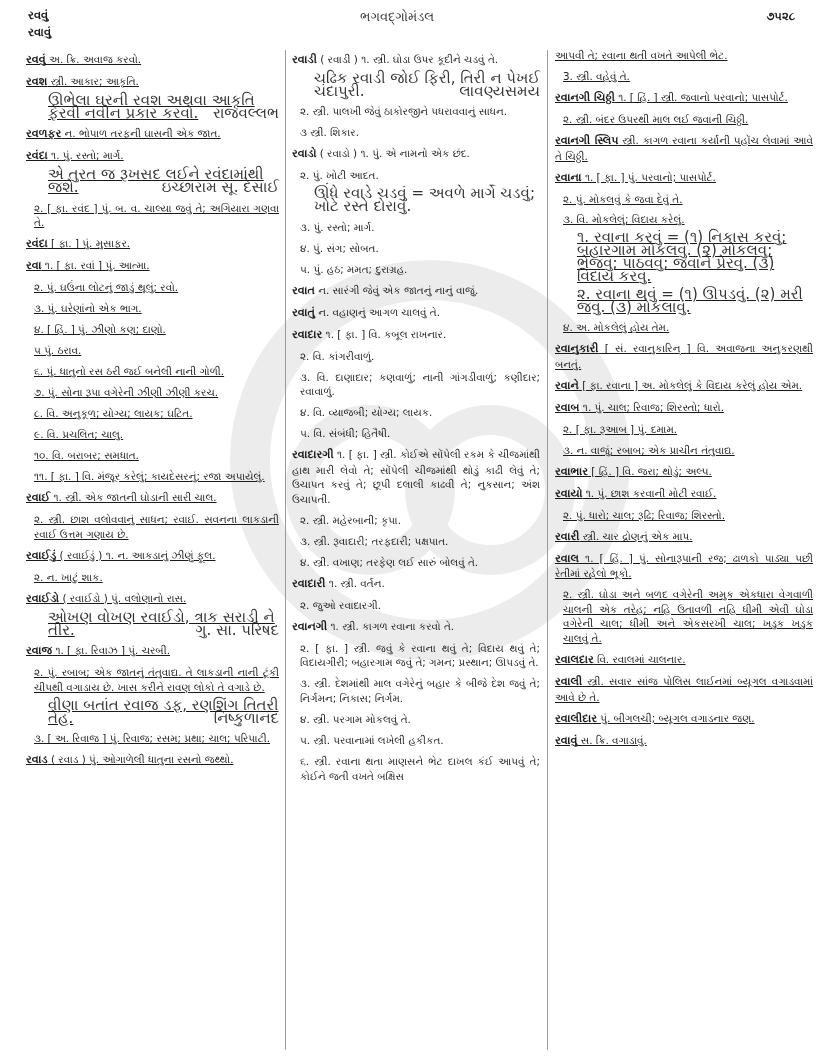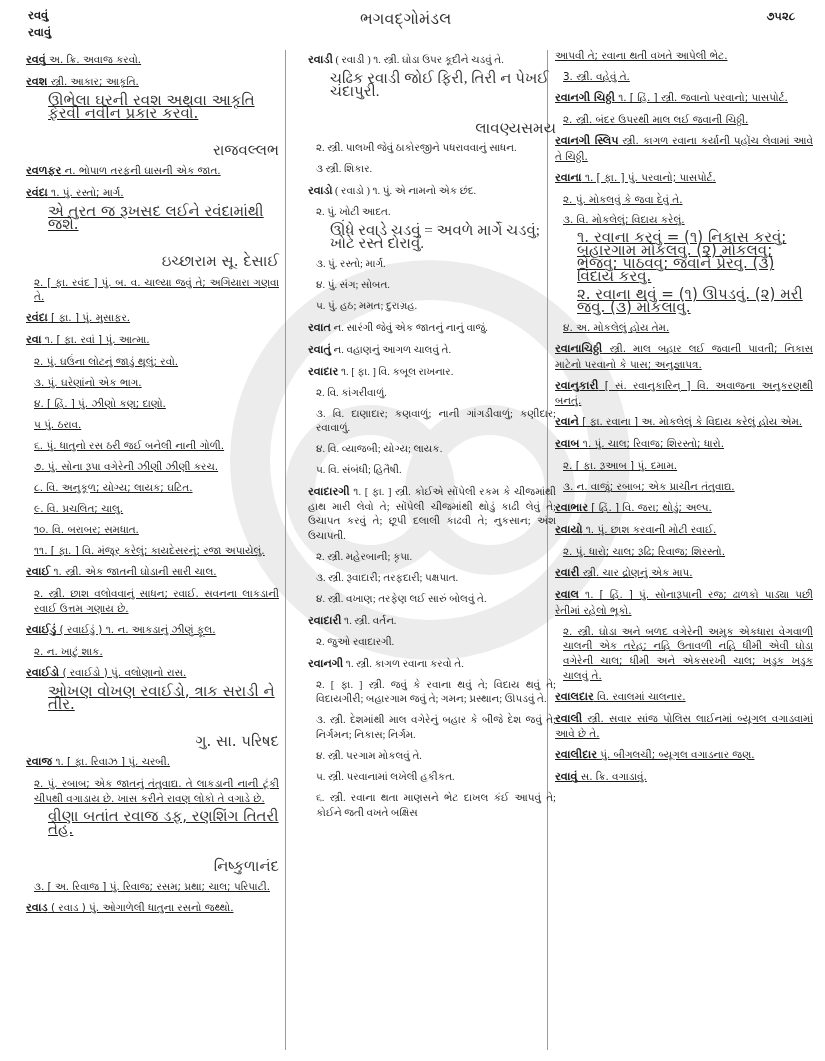--- a/index.html
+++ b/index.html
@@ -7,37 +7,37 @@
     width: 825px; height: 1061px; overflow: hidden; position: relative;
     font-family: "DejaVu Sans", sans-serif; color: #1a1a1a;
   }
   .watermark {
     position: absolute; left: 230px; top: 260px; width: 400px; height: 400px;
     pointer-events: none; opacity: 0.07;
   }
   .header { position: absolute; left: 0; top: 0; width: 825px; height: 48px; }
   .guide-top { position: absolute; left: 28px; top: 8px; font-size: 11.5px; font-weight: bold; }
   .guide-bottom { position: absolute; left: 28px; top: 25px; font-size: 11.5px; font-weight: bold; }
-  .running-title { position: absolute; left: 360px; top: 9px; font-size: 16px; color: #333; }
+  .running-title { position: absolute; left: 360px; top: 9px; font-size: 13px; color: #333; }
   .page-number { position: absolute; right: 30px; top: 9px; font-size: 11.5px; font-weight: bold; }
 
   .col { position: absolute; top: 52px; font-size: 10.4px; line-height: 14.6px; }
   .col1 { left: 26px; width: 253px; text-decoration: underline; }
-  .col2 { left: 308px; width: 248px; font-family: Liberation Serif, serif; }
+  .col2 { left: 292px; width: 248px; }
   .col3 { left: 555px; width: 258px; text-decoration: underline; }
   .divider { position: absolute; top: 50px; width: 1px; height: 1000px; background: #9a9a9a; }
   .divider.d1 { left: 285px; }
   .divider.d2 { left: 547px; }
 
   .entry { margin: 0 0 6.4px 0; text-align: justify; }
   .entry .hw { font-weight: bold; font-size: 11.2px; }
   .entry .def { }
   .sense { margin: 0 0 6.4px 8px; text-align: justify; }
   .quote { margin: -2px 0 6.4px 22px; font-size: 15px; color: #333; line-height: 13px; }
-  .quote .src { float: right; margin-top: 37px; }
+  .quote .src { float: right; }
   .cont { margin: -4px 0 6.4px 0; }
 </style>
 </head>
 <body>
 
 <svg class="watermark" viewBox="0 0 400 400">
   <circle cx="200" cy="200" r="180" fill="none" stroke="#000" stroke-width="40"></circle>
   <circle cx="140" cy="230" r="70" fill="none" stroke="#000" stroke-width="30"></circle>
   <circle cx="260" cy="230" r="70" fill="none" stroke="#000" stroke-width="30"></circle>
 </svg>
@@ -120,21 +120,20 @@
     <div class="sense">3. સ્ત્રી. વહેવું તે.</div>
     <div class="entry"><span class="hw">રવાનગી ચિઠ્ઠી</span><span class="def"> ૧. [ હિં. ] સ્ત્રી. જવાનો પરવાનો; પાસપોર્ટ.</span></div>
     <div class="sense">૨. સ્ત્રી. બંદર ઉપરથી માલ લઈ જવાની ચિઠ્ઠી.</div>
     <div class="entry"><span class="hw">રવાનગી સ્લિપ</span><span class="def"> સ્ત્રી. કાગળ રવાના કર્યાની પહોંચ લેવામાં આવે તે ચિઠ્ઠી.</span></div>
     <div class="entry"><span class="hw">રવાના</span><span class="def"> ૧. [ ફા. ] પું. પરવાનો; પાસપોર્ટ.</span></div>
     <div class="sense">૨. પું. મોકલવું કે જવા દેવું તે.</div>
     <div class="sense">૩. વિ. મોકલેલું; વિદાય કરેલું.</div>
     <div class="quote"><span>૧. રવાના કરવું = (૧) નિકાસ કરવું; બહારગામ મોકલવું. (૨) મોકલવું; ભેજવું; પાઠવવું; જવાને પ્રેરવું. (૩) વિદાય કરવું.</span></div>
     <div class="quote"><span>૨. રવાના થવું = (૧) ઊપડવું. (૨) મરી જવું. (૩) મોકલાવું.</span></div>
     <div class="sense">૪. અ. મોકલેલું હોય તેમ.</div>
-    <div class="entry"><span class="hw">રવાનાચિઠ્ઠી</span><span class="def"> સ્ત્રી. માલ બહાર લઈ જવાની પાવતી; નિકાસ માટેનો પરવાનો કે પાસ; અનુજ્ઞાપત્ર.</span></div>
     <div class="entry"><span class="hw">રવાનુકારી</span><span class="def"> [ સં. રવાનુકારિન્ ] વિ. અવાજના અનુકરણથી બનતું.</span></div>
     <div class="entry"><span class="hw">રવાને</span><span class="def"> [ ફા. રવાના ] અ. મોકલેલું કે વિદાય કરેલું હોય એમ.</span></div>
     <div class="entry"><span class="hw">રવાબ</span><span class="def"> ૧. પું. ચાલ; રિવાજ; શિરસ્તો; ધારો.</span></div>
     <div class="sense">૨. [ ફા. રૂઆબ ] પું. દમામ.</div>
     <div class="sense">૩. ન. વાજું; રબાબ; એક પ્રાચીન તંતુવાદ્ય.</div>
     <div class="entry"><span class="hw">રવાભાર</span><span class="def"> [ હિં. ] વિ. જરા; થોડું; અલ્પ.</span></div>
     <div class="entry"><span class="hw">રવાયો</span><span class="def"> ૧. પું. છાશ કરવાની મોટી રવાઈ.</span></div>
     <div class="sense">૨. પું. ધારો; ચાલ; રૂઢિ; રિવાજ; શિરસ્તો.</div>
     <div class="entry"><span class="hw">રવારી</span><span class="def"> સ્ત્રી. ચાર દ્રોણનું એક માપ.</span></div>
     <div class="entry"><span class="hw">રવાલ</span><span class="def"> ૧. [ હિં. ] પું. સોનારૂપાની રજ; ઢાળકો પાડ્યા પછી રેતીમાં રહેલો ભૂકો.</span></div>

